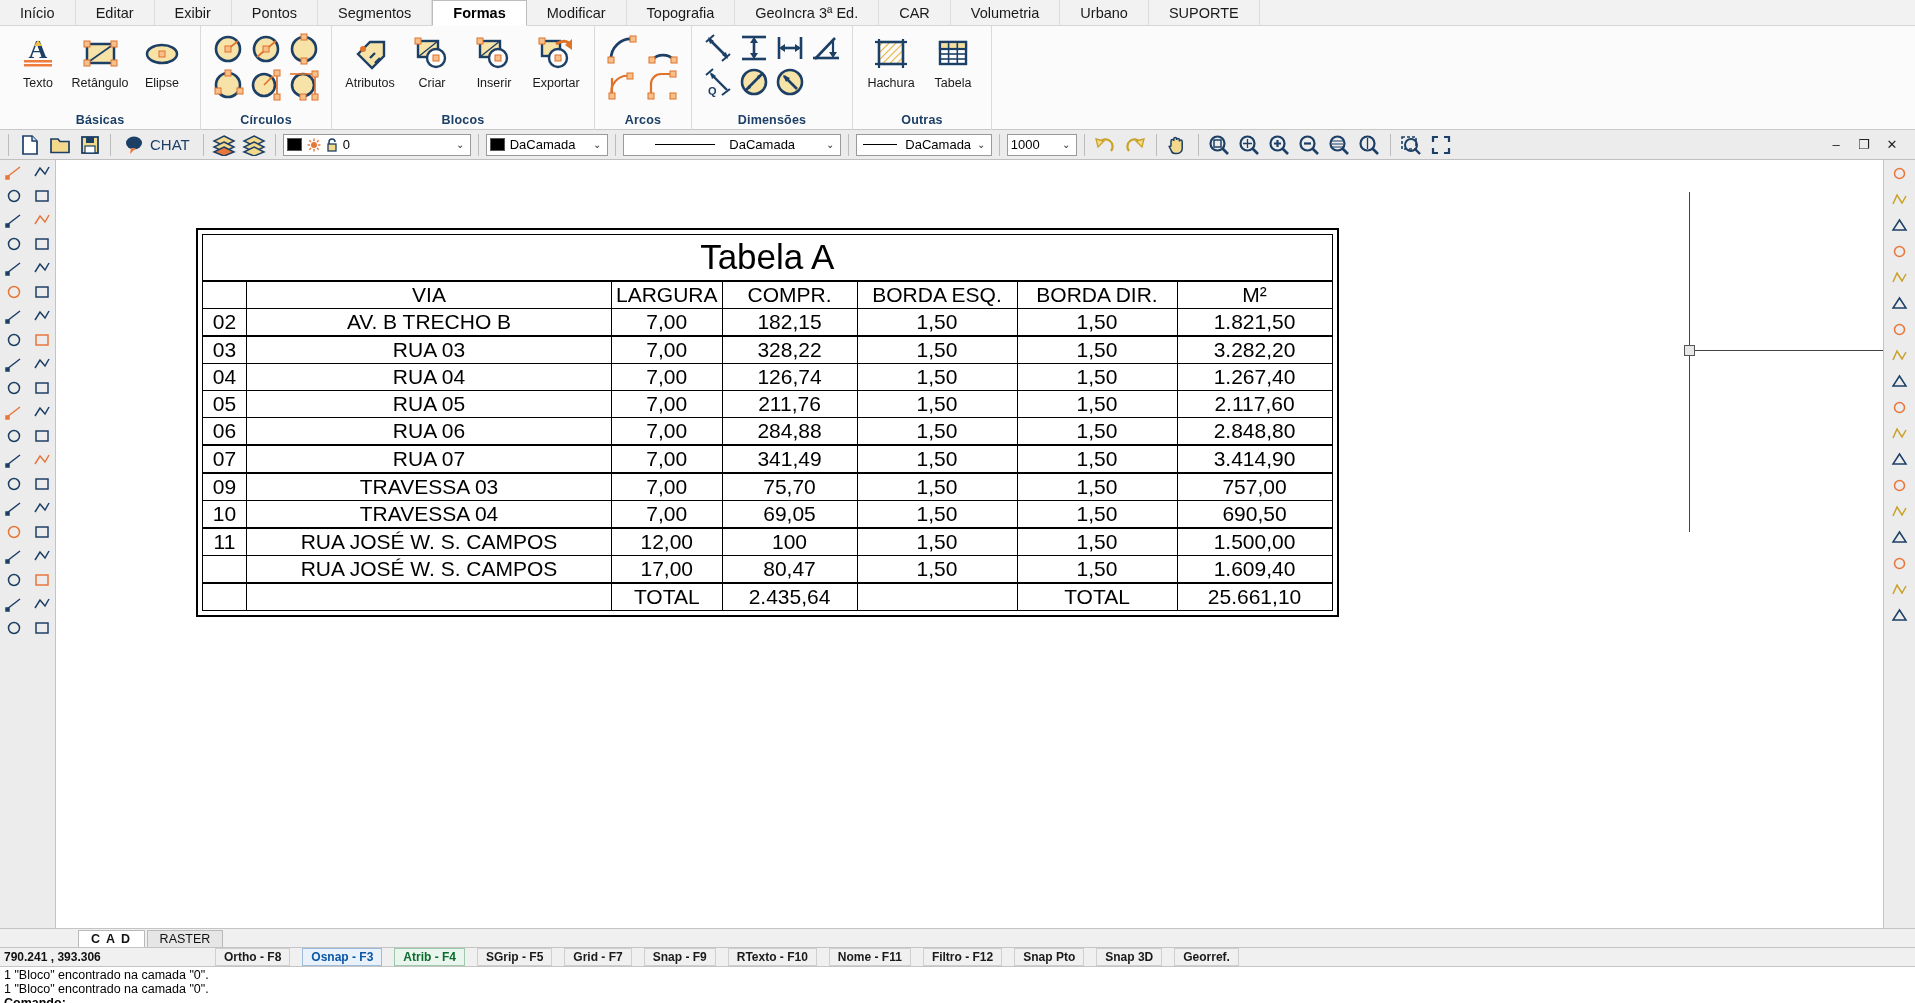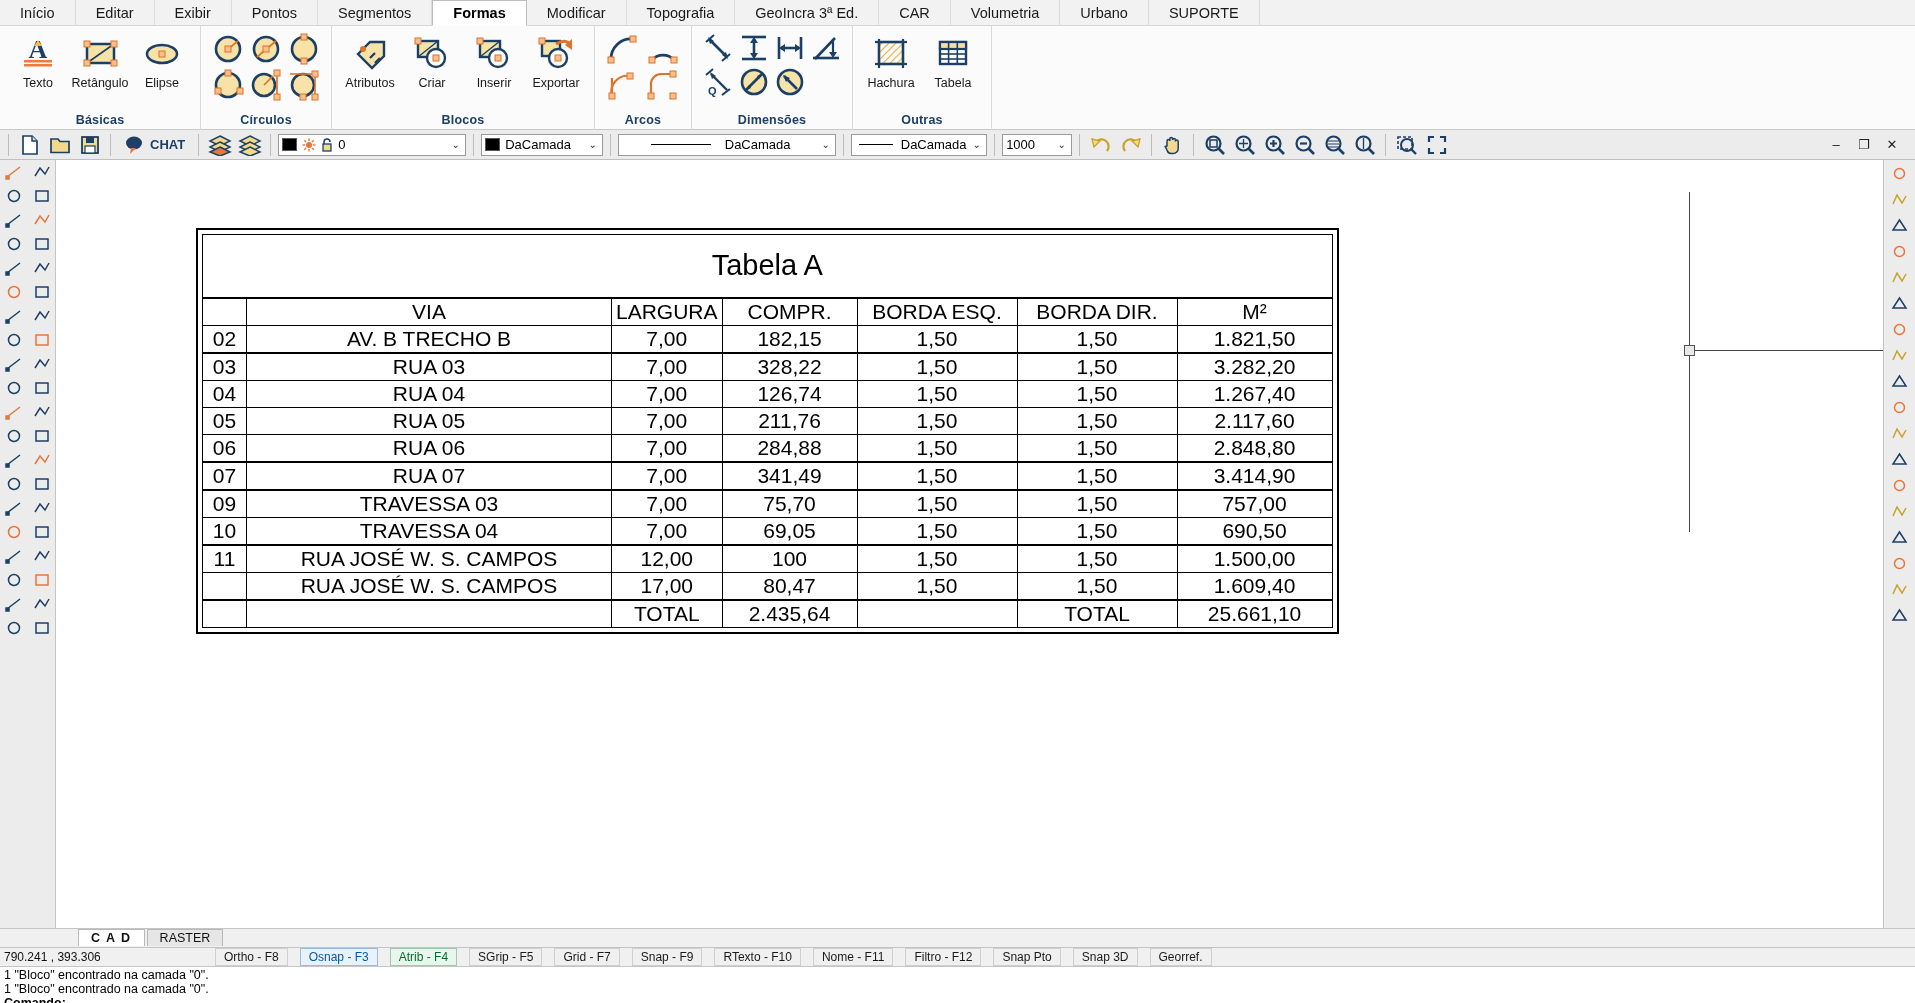--- a/index.html
+++ b/index.html
@@ -61,21 +61,21 @@
 
   
   .toolbar2 {
     position:absolute; top:130px; left:0; width:1915px; height:30px;
     background:#ececed; border-bottom:1px solid #c0c0c0;
     display:flex; align-items:center; gap:3px; padding:0 4px;
   }
   .tb-btn { width:27px;height:26px;display:flex;align-items:center;justify-content:center;cursor:default;}
   .tb-sep { width:1px;height:22px;background:#bcbcbc;margin:0 4px;}
   .chat-btn{display:flex;align-items:center;gap:4px;padding:0 6px;height:26px;cursor:default;}
-  .chat-btn .t{font-size:13px;font-weight:bold;color:#1c3f66;}
+  .chat-btn .t{font-size:15px;font-weight:normal;color:#1c3f66;}
   .combo {
     height:22px; background:#fff; border:1px solid #9a9a9a;
     display:flex; align-items:center; padding:0 3px; font-size:13px; color:#000;
     position:relative;
   }
   .combo .cap { flex:1; display:flex; align-items:center; gap:5px; overflow:hidden; white-space:nowrap;}
   .combo .arrow { width:13px; text-align:center; color:#333; font-size:10px;}
   .swatch-black{width:15px;height:13px;background:#000;border:1px solid #555;}
   .linesample{width:60px;height:1px;background:#000;}
   .winbtns{margin-left:auto;display:flex;align-items:center;gap:2px;padding-right:6px;}
@@ -110,46 +110,46 @@
   .cadtable{
     position:absolute; left:140px; top:68px;
     border:2px solid #000; background:#fff; padding:4px;
   }
   table.tb{ border-collapse:collapse; background:#fff; }
   table.tb td{
     border:1px solid #000; font-size:21px; color:#000;
     text-align:center; padding:1px 4px; height:27px; white-space:nowrap;
     font-family:"Liberation Sans", sans-serif;
   }
-  table.tb td.title{ font-size:29px; height:63px; border-bottom:2px solid #000;}
+  table.tb td.title{ font-size:35px; height:46px; border-bottom:2px solid #000;}
   td.c-idx{width:44px;}
   td.c-via{width:365px;}
   td.c-larg{width:105px;}
   td.c-comp{width:135px;}
   td.c-besq{width:160px;}
   td.c-bdir{width:160px;}
   td.c-m2{width:155px;}
   tr.thick td{border-top:2px solid #000;}
   tr.hdr td{border-bottom:1px solid #000;}
 
   
   .doctabs{
     position:absolute; left:0; bottom:56px; width:1915px; height:19px;
     background:#f0f0f0; border-top:1px solid #c4c4c4;
-    display:flex; align-items:flex-start; padding-left:78px;
+    display:flex; align-items:center; padding-left:78px;
   }
   .doctab{
     font-size:12.5px; padding:1px 12px; border:1px solid #b9b9b9;
     border-bottom:none; background:#e6e6e6; color:#111; margin-right:2px; cursor:default;
   }
   .doctab.sel{ background:#fff; font-weight:bold; letter-spacing:1.5px;}
   .statusbar{
     position:absolute; left:0; bottom:37px; width:1915px; height:19px;
     background:#f0f0f0; border-top:1px solid #c4c4c4;
-    display:flex; align-items:center; font-size:12px; color:#111;
+    display:flex; align-items:center; font-size:12px; color:#111;font-weight:bold;
   }
   .coords{ width:215px; padding-left:4px; white-space:nowrap;}
   .sb-item{
     padding:1px 8px; border:1px solid #cfcfcf; margin-right:12px;
     background:#f0f0f0; color:#1a1a1a; cursor:default; white-space:nowrap;
   }
   .sb-item.on{ color:#0a6b2e; background:#eaf6ed; border-color:#9fc9ad;}
   .sb-item.on2{ color:#0a56a8; background:#e9f1fb; border-color:#9fbbdb;}
   .cmdline{
     position:absolute; left:0; bottom:0; width:1915px; height:37px;

